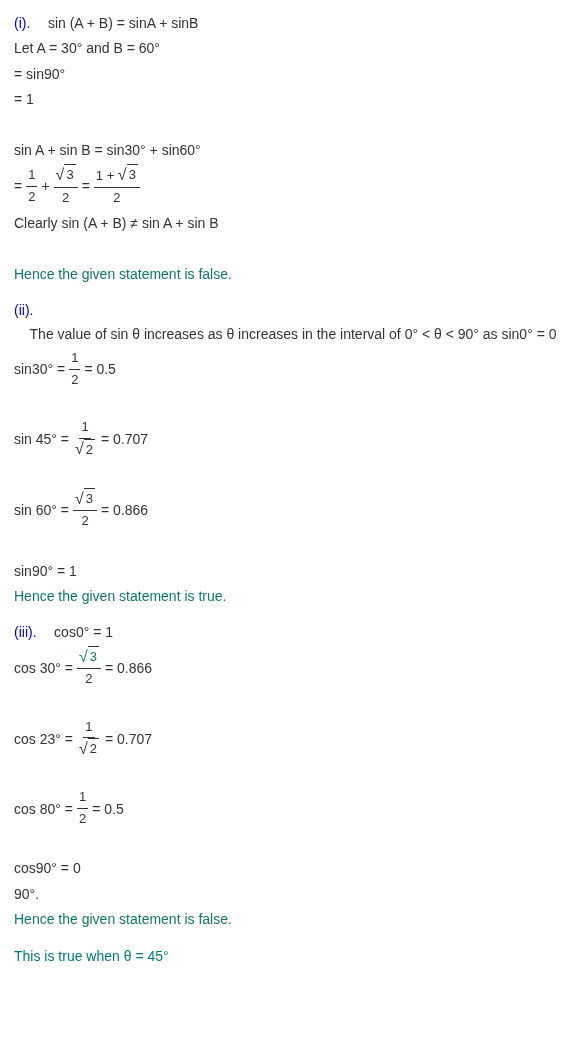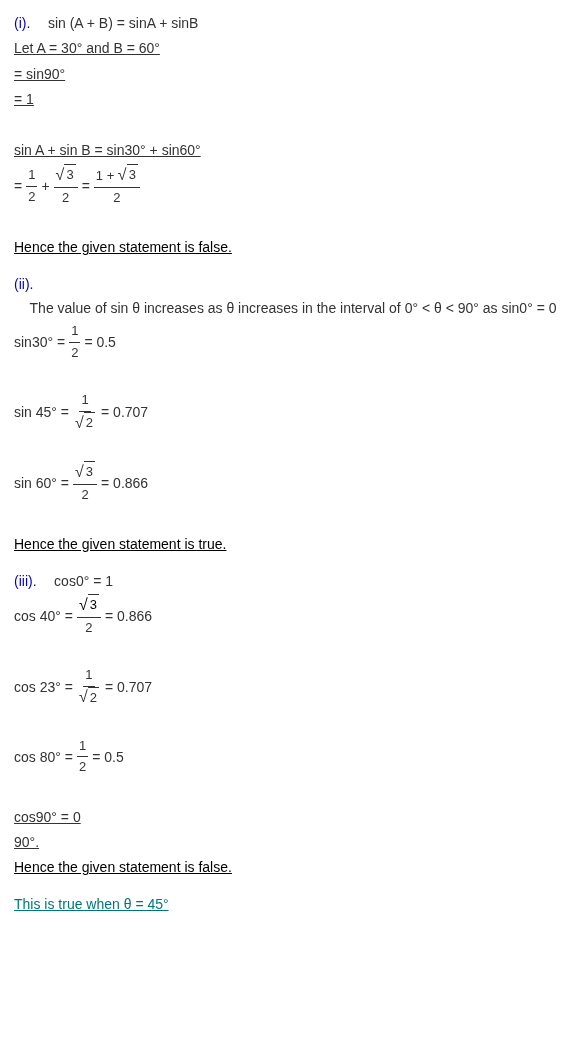--- a/index.html
+++ b/index.html
@@ -6,21 +6,21 @@
     body {
       background: #fff;
       font-family: Arial, sans-serif;
       font-size: 14px;
       color: #333;
       width: 583px;
       padding: 10px 14px;
       line-height: 1.6;
     }
     .blue { color: #0000cc; }
-    .red { color: #000000; }
+    .red { color: #0f766e; }
     .green { color: #006600; }
     .teal { color: #007777; }
     .fraction {
       display: inline-flex;
       flex-direction: column;
       align-items: center;
       vertical-align: middle;
       margin: 0 2px;
       font-size: 13px;
     }
@@ -39,21 +39,21 @@
       position: relative;
     }
     .sqrt-content {
       border-top: 1px solid #333;
       padding: 0 2px;
     }
     .sqrt-symbol {
       font-size: 16px;
       line-height: 1;
     }
-    p { margin: 3px 0; text-decoration: underline; }
+    p { margin: 3px 0; }
     .section { margin-bottom: 14px; }
   </style>
 </head>
 <body>
 
 <div class="section">
   <div class="math-line">
     <span class="blue">(i).</span>
     <span>&nbsp;&nbsp;&nbsp;&nbsp;sin (A + B) = sinA + sinB</span>
   </div>
@@ -78,20 +78,21 @@
     </span>
     <span> = </span>
     <span class="fraction">
       <span class="num">1 + <span class="sqrt">
             <span class="sqrt-symbol">√</span>
             <span class="sqrt-content">3</span>
           </span></span>
       <span class="den">2</span>
     </span>
   </div>
+  <p>Clearly sin (A + B) ≠ sin A + sin B</p>
   <br>
   <p class="red">Hence the given statement is false.</p>
 </div>
 
 <div class="section">
   <div class="math-line">
     <span class="blue">(ii).</span>
     <span>&nbsp;&nbsp;&nbsp;&nbsp;The value of sin θ increases as θ increases in the interval of 0° &lt; θ &lt; 90° as sin0° = 0</span>
   </div>
   <div class="math-line">
@@ -120,30 +121,31 @@
     <span class="fraction">
       <span class="num"><span class="sqrt">
             <span class="sqrt-symbol">√</span>
             <span class="sqrt-content">3</span>
           </span></span>
       <span class="den">2</span>
     </span>
     <span> = 0.866</span>
   </div>
   <br>
+  <p>sin90° = 1</p>
   <p class="red">Hence the given statement is true.</p>
 </div>
 
 <div class="section">
   <div class="math-line">
     <span class="blue">(iii).</span>
     <span>&nbsp;&nbsp;&nbsp;&nbsp;cos0° = 1</span>
   </div>
   <div class="math-line">
-    <span>cos 40° = </span>
+    <span>cos 30° = </span>
     <span class="fraction">
       <span class="num"><span class="red"><span class="sqrt">
               <span class="sqrt-symbol">√</span>
               <span class="sqrt-content">3</span>
             </span></span></span>
       <span class="den">2</span>
     </span>
     <span> = 0.866</span>
   </div>
   <br>

